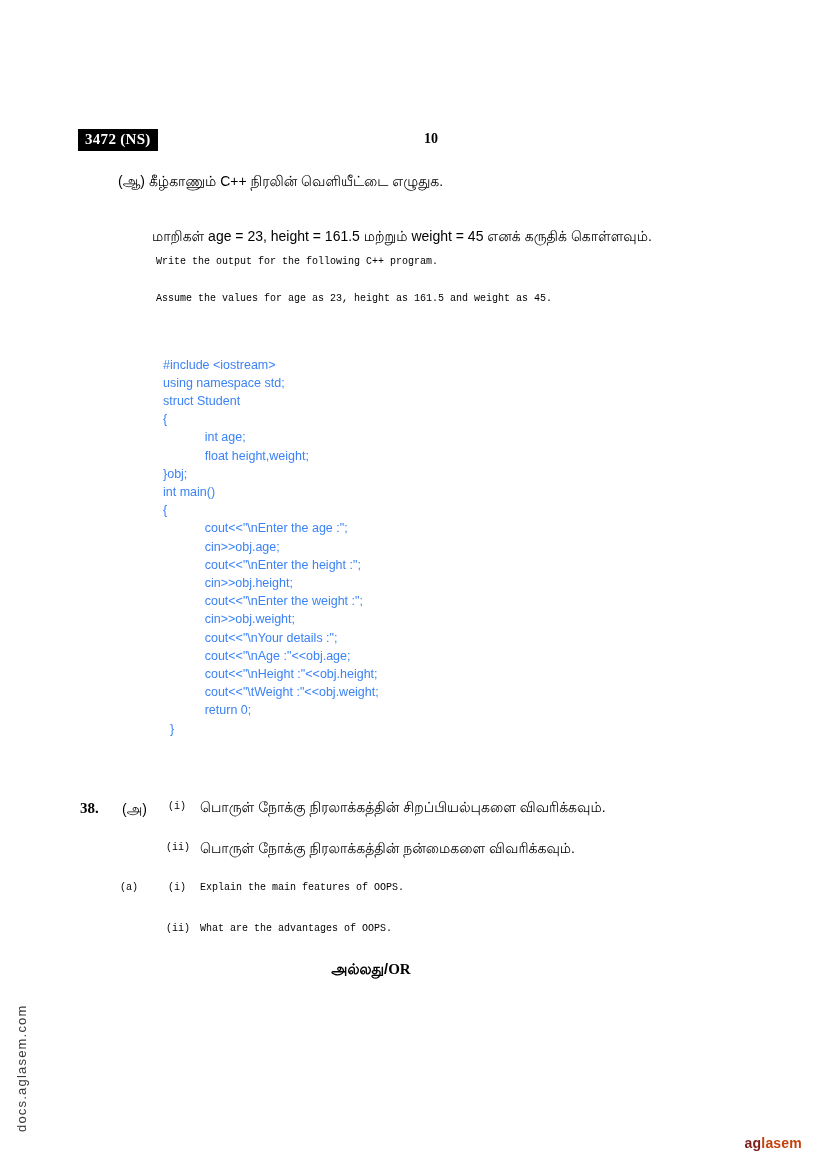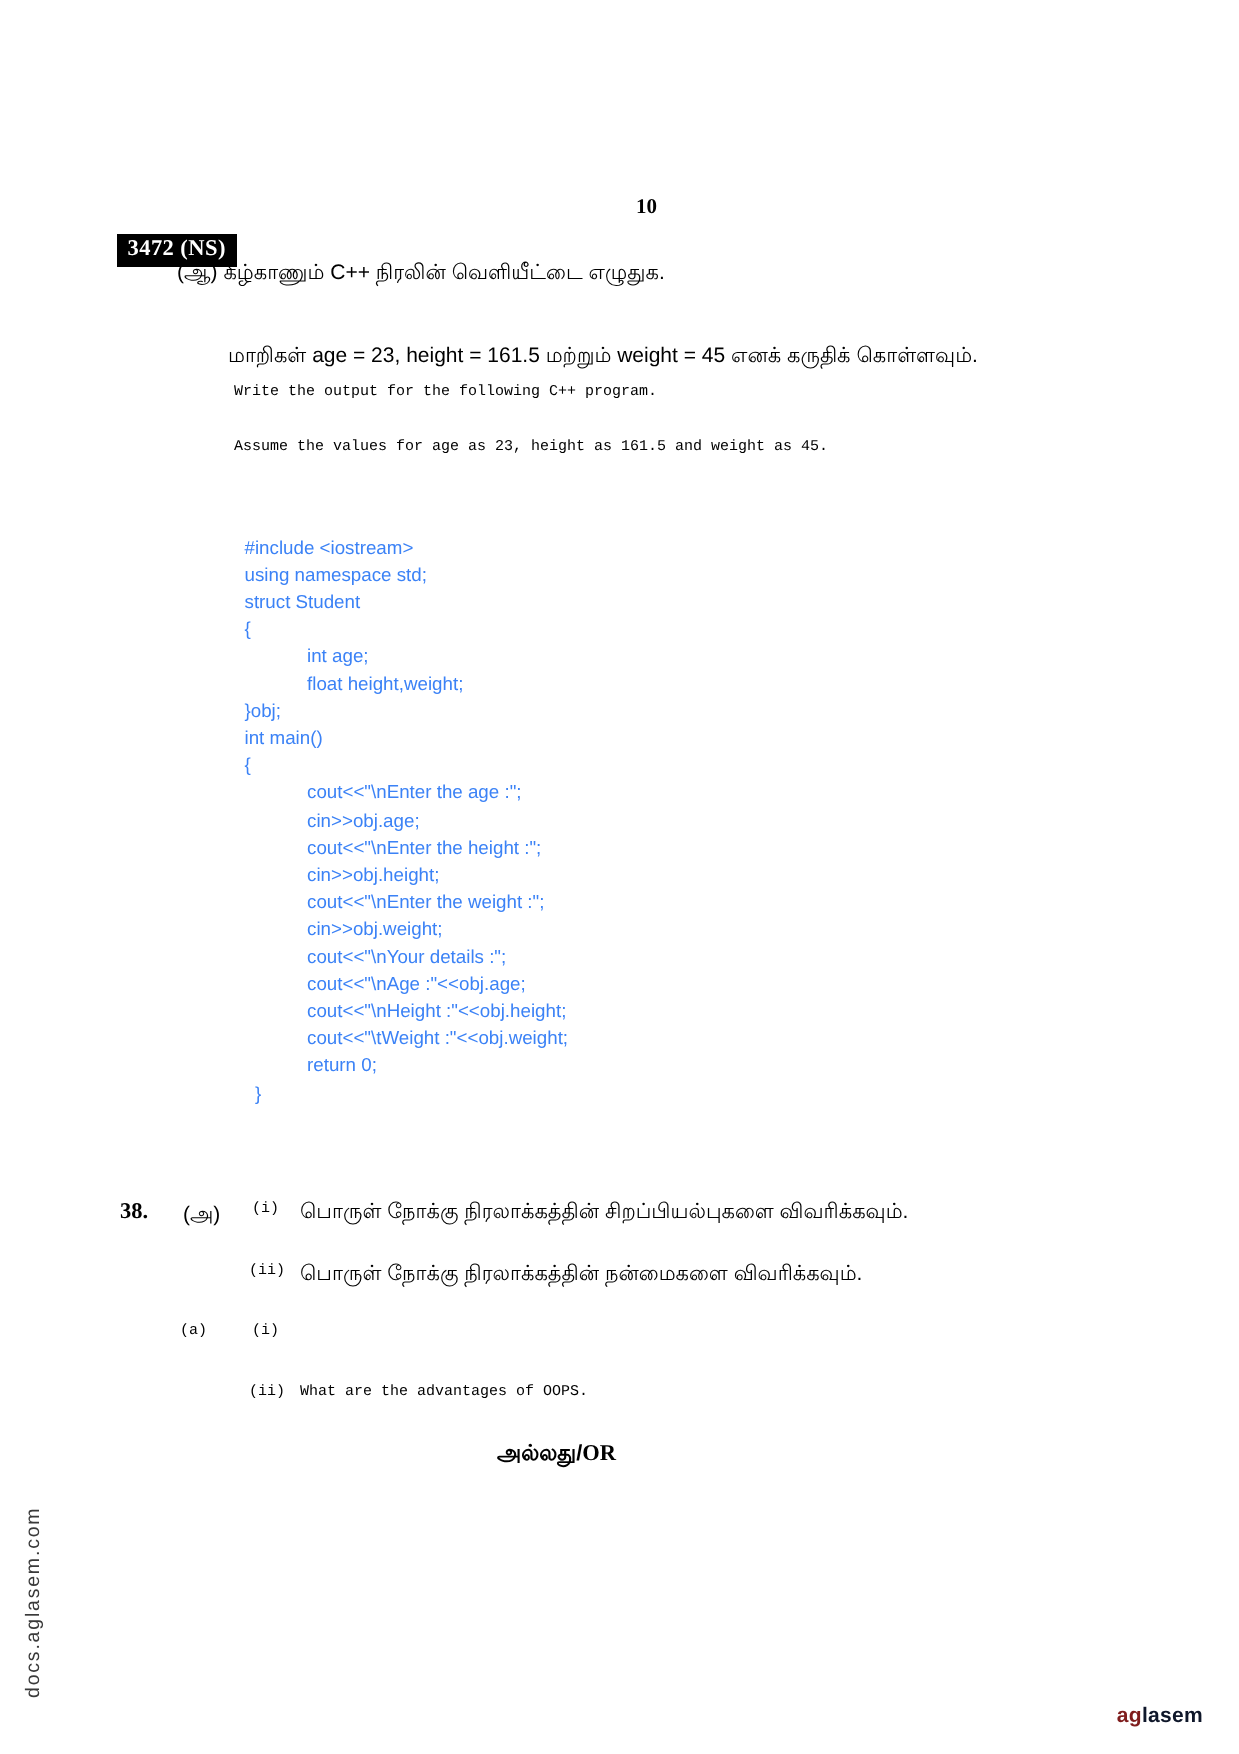--- a/index.html
+++ b/index.html
@@ -28,21 +28,20 @@
     left: 78px;
     top: 129px;
     background: #000000;
     color: #ffffff;
     font-family: "Liberation Serif", serif;
     font-weight: bold;
     font-size: 15px;
     padding: 2px 7px 3px 7px;
     letter-spacing: 0.3px;
     line-height: 1.1;
-    margin-top: 27px;
   }
   .page-number {
     position: absolute;
     left: 0;
     top: 131px;
     width: 826px;
     text-align: center;
     font-family: "Liberation Serif", serif;
     font-weight: bold;
     font-size: 14px;
@@ -135,21 +134,21 @@
   .corner-watermark {
     position: absolute;
     right: 24px;
     bottom: 18px;
     font-family: "Liberation Sans", sans-serif;
     font-weight: bold;
     font-size: 14px;
     letter-spacing: 0.2px;
   }
   .corner-watermark .ag { color: #7f1d1d; }
-  .corner-watermark .sem { color: #0f172a; }
+  .corner-watermark .sem { color: #c2410c; }
 </style>
 </head>
 <body>
 
 <div class="page">
 
   <div class="code-badge">3472 (NS)</div>
   <div class="page-number">10</div>
 
   <div class="ln tam q1-label">(ஆ) கீழ்காணும் C++ நிரலின் வெளியீட்டை எழுதுக.</div>
@@ -181,20 +180,21 @@
 
   <div class="q38-num">38.</div>
   <div class="ln tam q38-a-tam">(அ)</div>
   <div class="ln eng q38-i-tam">(i)</div>
   <div class="ln tam q38-t1">பொருள் நோக்கு நிரலாக்கத்தின் சிறப்பியல்புகளை விவரிக்கவும்.</div>
   <div class="ln eng q38-ii-tam">(ii)</div>
   <div class="ln tam q38-t2">பொருள் நோக்கு நிரலாக்கத்தின் நன்மைகளை விவரிக்கவும்.</div>
 
   <div class="ln eng q38-a-eng">(a)</div>
   <div class="ln eng q38-i-eng">(i)</div>
+  <div class="ln eng q38-e1">Explain the main features of OOPS.</div>
   <div class="ln eng q38-ii-eng">(ii)</div>
   <div class="ln eng q38-e2">What are the advantages of OOPS.</div>
 
   <div class="or-line">
     <span class="tam-or">அல்லது/</span><span>OR</span>
   </div>
 
   <div class="side-watermark">docs.aglasem.com</div>
 
   <div class="corner-watermark">

